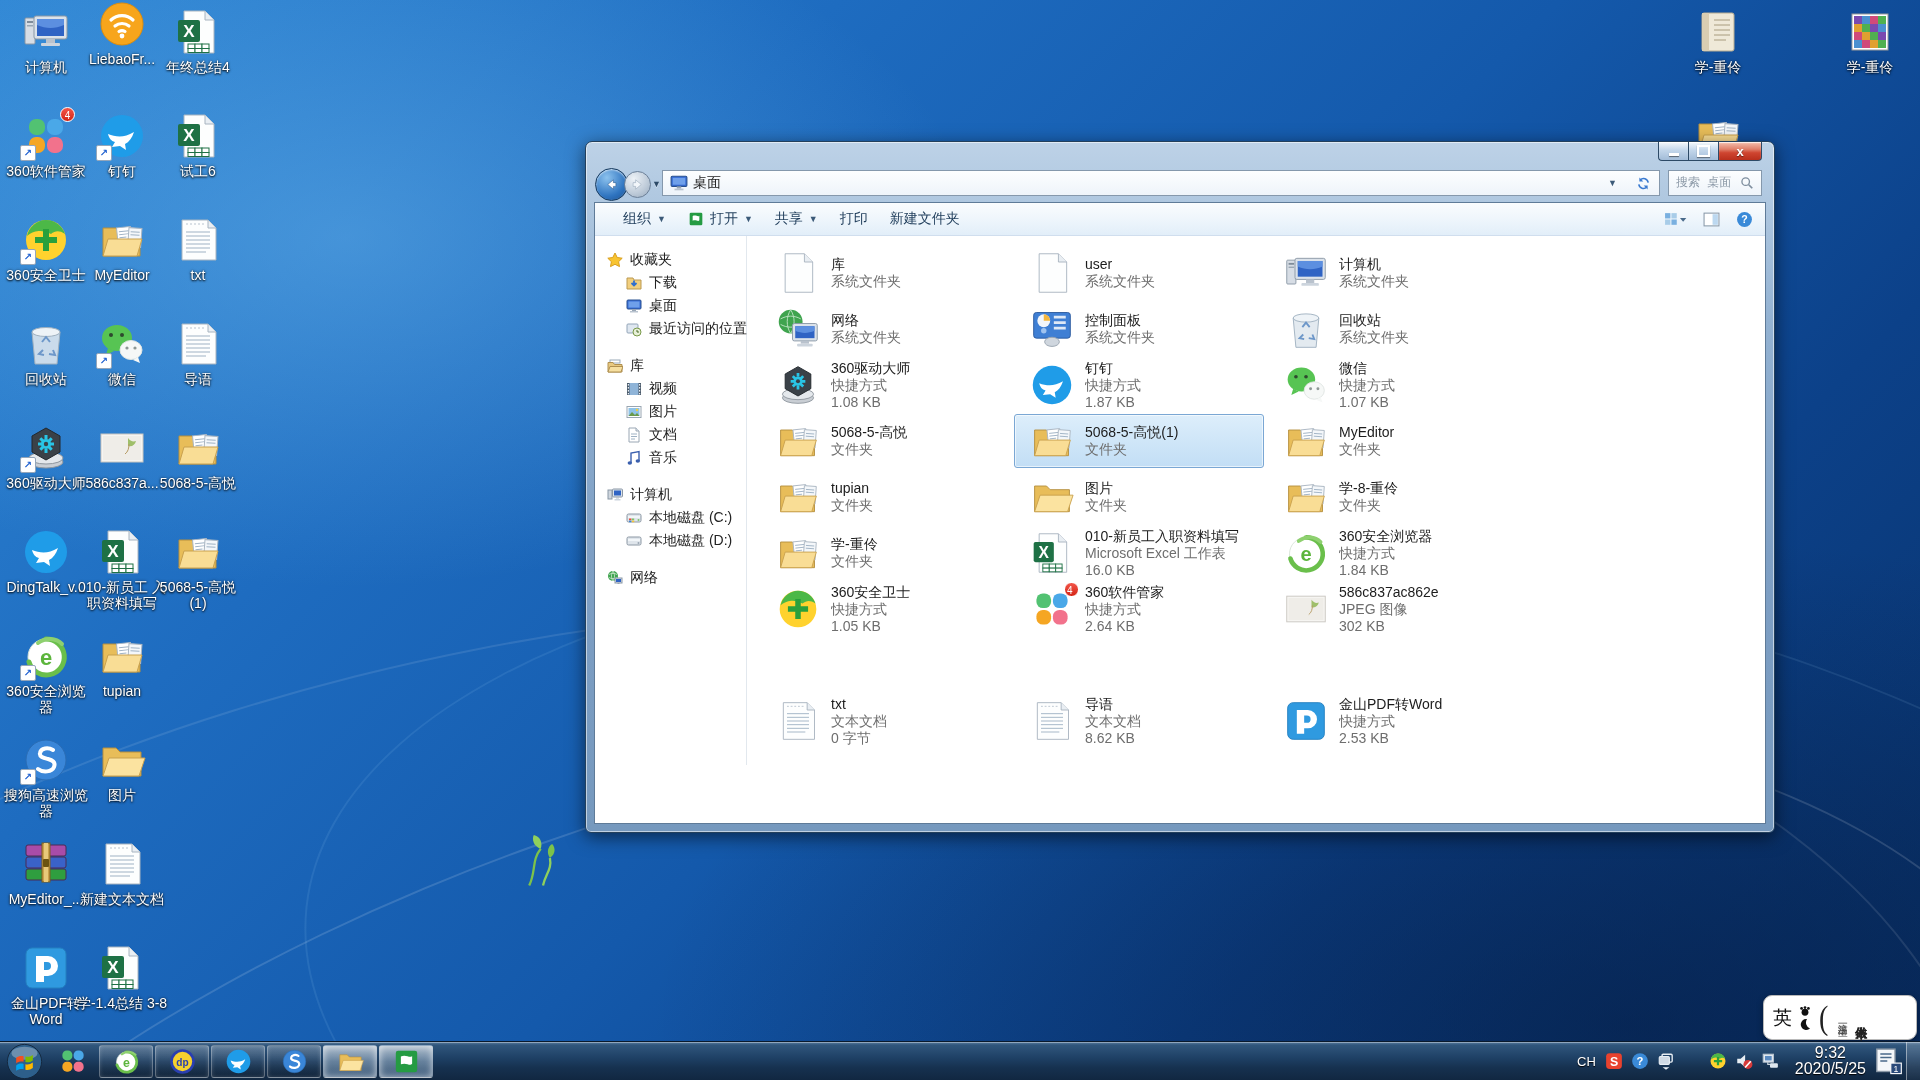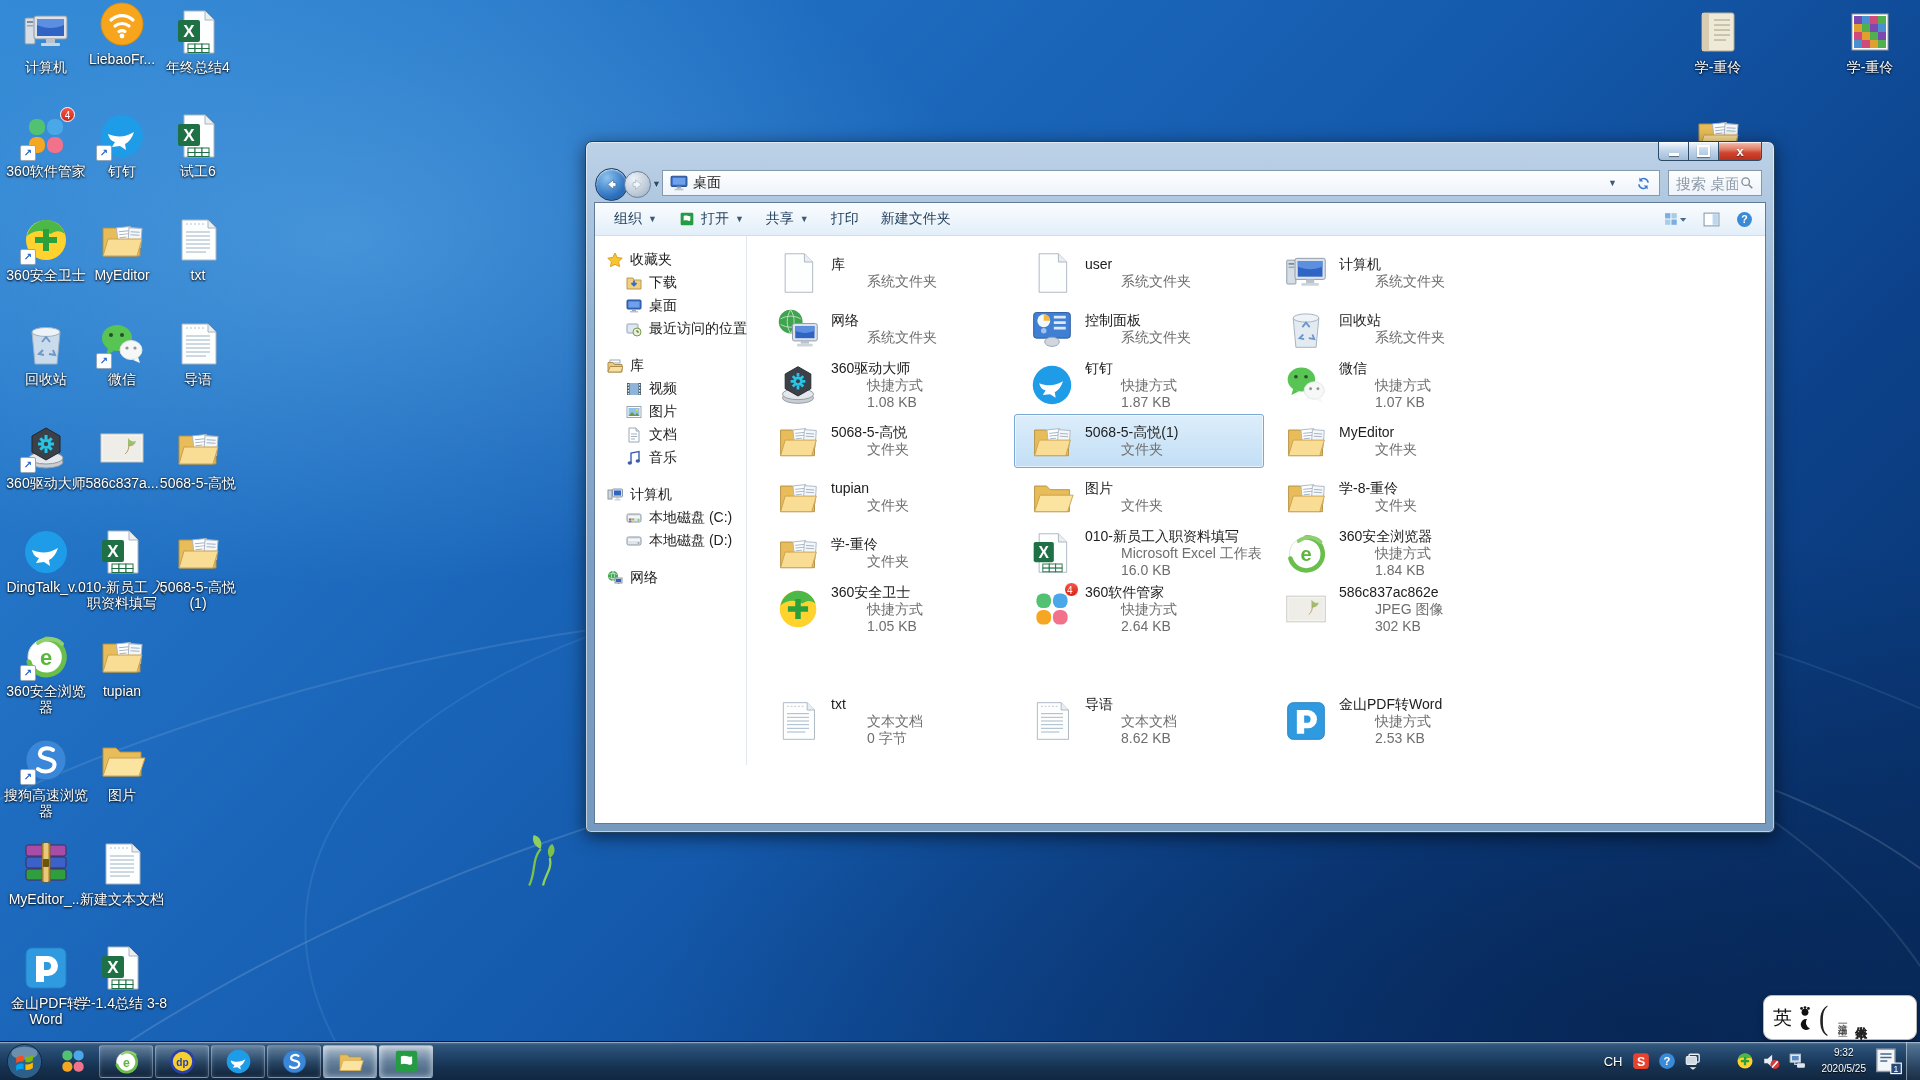--- a/index.html
+++ b/index.html
@@ -56,28 +56,28 @@
     background:linear-gradient(#fdfeff,#eef4fa);border:1px solid #8598ac;display:flex;align-items:center;padding:0 4px;}
   .addr-ic{width:18px;height:18px;margin:0 5px 0 3px;}
   .addr-ic svg{width:100%;height:100%;}
   .addr-txt{font-size:14px;color:#1e1e1e;flex:1;}
   .addr-dd{font-size:9px;color:#3c5a78;padding:0 6px;}
   .addr-refresh{position:absolute;left:1041px;top:6px;width:33px;height:26px;box-sizing:border-box;
     background:linear-gradient(#fdfeff,#eef4fa);border:1px solid #8598ac;border-left:none;
     display:flex;align-items:center;justify-content:center;}
   .search-box{position:absolute;left:1082px;top:6px;width:94px;height:26px;box-sizing:border-box;
     background:linear-gradient(#fdfeff,#eef4fa);border:1px solid #8598ac;display:flex;align-items:center;padding:0 5px;}
-  .search-box input{border:0;outline:0;background:transparent;width:62px;font-size:15px;color:#333;
-    font-family:Liberation Sans, sans-serif;}
+  .search-box input{border:0;outline:0;background:transparent;width:62px;font-size:12px;color:#333;
+    font-family:Liberation Mono, monospace;}
   .search-box input::placeholder{color:#8d9aa8;opacity:1;}
 
   .content{position:absolute;left:8px;right:8px;top:60px;bottom:8px;background:#fff;border:1px solid #5f7b98;}
   .toolbar{position:absolute;left:0;right:0;top:0;height:33px;box-sizing:border-box;
     background:linear-gradient(#fafcfe,#eff6fc 48%,#e2eef9);border-bottom:1px solid #d0deee;}
-  .tb-left{display:flex;align-items:center;height:100%;padding-left:8px;border-radius:16px;}
+  .tb-left{display:flex;align-items:center;height:100%;padding-left:17px;border-radius:16px;}
   .tb-item{display:flex;align-items:center;gap:6px;padding:0 11px;height:25px;border-radius:3px;
     color:#1e3c5a;font-size:14px;white-space:nowrap;}
   .tb-item .dd{font-size:9px;color:#3c5a78;}
   .tb-item .tbic{width:16px;height:16px;}
   .tb-item .tbic svg{width:100%;height:100%;}
   .tb-right{position:absolute;right:12px;top:7px;display:flex;gap:16px;align-items:center;}
   .tb-right .tric{height:18px;display:flex;align-items:center;}
   .tb-right svg{height:17px;}
 
   .main{position:absolute;left:0;right:0;top:33px;bottom:58px;overflow:hidden;}
@@ -90,21 +90,21 @@
 
   .filelist{position:absolute;left:153px;top:0;right:0;bottom:0;}
   .tile{position:absolute;width:250px;height:54px;display:flex;align-items:center;padding-left:15px;
     box-sizing:border-box;border:1px solid transparent;border-radius:3px;}
   .tile.selected{background:linear-gradient(#ddeefb,#c2def5);border-color:#7aa7d4;
     box-shadow:inset 0 0 0 1px rgba(255,255,255,.6);}
   .tile .ic{width:44px;height:44px;flex:0 0 44px;position:relative;}
   .tile .ic svg{width:100%;height:100%;}
   .tile .txt{margin-left:11px;line-height:17px;font-size:14px;overflow:hidden;}
   .tile .nm{color:#1c1c1c;white-space:nowrap;}
-  .tile .mt{color:#6e6e6e;white-space:nowrap;margin-left:36px;}
+  .tile .mt{color:#6e6e6e;white-space:nowrap;}
 
   .statusbar{position:absolute;left:0;right:0;bottom:0;height:58px;
     background:linear-gradient(#f3f8fc,#e0eaf4);border-top:1px solid #cfdcea;}
   .statusbar .ic36{position:absolute;left:28px;top:6px;width:38px;height:38px;}
   .statusbar .ic36 svg{width:100%;height:100%;}
   .statusbar .count{position:absolute;left:82px;top:11px;font-size:14px;color:#333;}
 
   
   #taskbar{position:absolute;left:0;right:0;bottom:0;height:38px;
     background:linear-gradient(180deg,#5a7d9f 0%,#30567c 8%,#1e4065 42%,#16314f 68%,#112741 100%);
@@ -119,21 +119,21 @@
     display:flex;align-items:center;justify-content:center;box-sizing:border-box;
     box-shadow:inset 0 0 4px rgba(255,255,255,.18);}
   .appbtn.active{background:linear-gradient(180deg,rgba(255,255,255,.62),rgba(215,235,252,.4) 50%,rgba(160,200,238,.35));
     box-shadow:inset 0 0 7px rgba(255,255,255,.65);}
   .appbtn svg{width:27px;height:27px;}
   .tray{position:absolute;right:0;top:0;bottom:0;display:flex;align-items:center;}
   .tray-lang{color:#fff;font-size:13px;text-shadow:0 1px 1px #000;margin-right:9px;}
   .tray-ic{width:18px;height:18px;margin-right:8px;}
   .tray-ic svg{width:100%;height:100%;}
   .tray-gap{width:26px;}
-  .clock{color:#fff;font-size:10px;text-align:center;line-height:16px;text-shadow:0 1px 1px #000;margin:0 8px;}
+  .clock{color:#fff;font-size:16px;text-align:center;line-height:16px;text-shadow:0 1px 1px #000;margin:0 8px;}
   .doc1{width:28px;height:28px;margin-right:4px;}
   .doc1 svg{width:100%;height:100%;}
   .showdesk{width:13px;height:38px;border-left:1px solid rgba(255,255,255,.45);
     background:linear-gradient(180deg,rgba(255,255,255,.18),rgba(255,255,255,.04));}
 
   
   #langbar{position:absolute;left:1763px;top:995px;width:154px;height:45px;background:#fff;
     border:1px solid #b9b9b9;border-radius:9px;box-shadow:0 2px 6px rgba(0,0,0,.35);
     display:flex;align-items:center;padding:0 9px;box-sizing:border-box;gap:7px;}
   .lang-mode{font-size:19px;font-family:"Liberation Serif","DejaVu Serif",serif;color:#111;}

